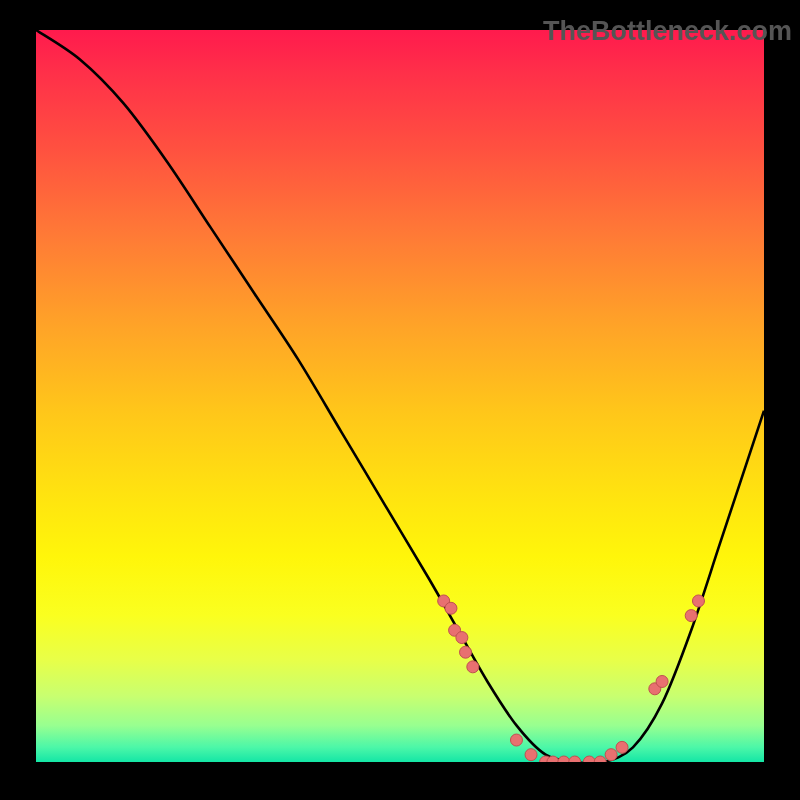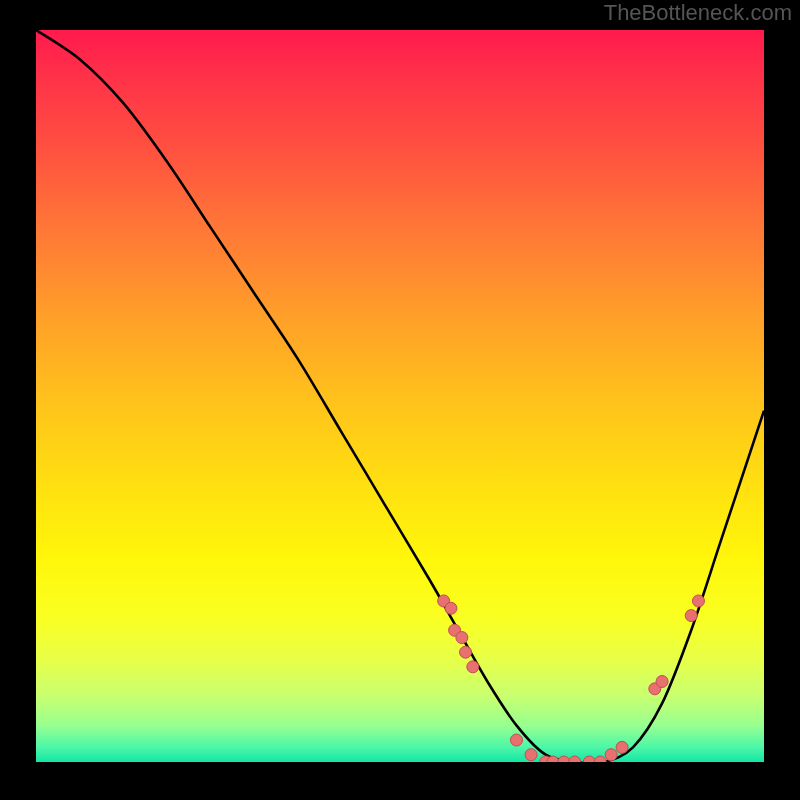--- a/index.html
+++ b/index.html
@@ -11,25 +11,25 @@
     font-family: Arial, Helvetica, sans-serif;
     overflow: hidden;
   }
   .container {
     position: relative;
     width: 800px;
     height: 800px;
   }
   .watermark {
     position: absolute;
-    top: 0;
+    top: 16px;
     right: 8px;
     color: #555555;
-    font-size: 22px;
-    font-weight: 400;
+    font-size: 27px;
+    font-weight: 700;
     z-index: 10;
     user-select: none;
   }
   .plot-frame {
     position: absolute;
     left: 36px;
     top: 30px;
     width: 728px;
     height: 732px;
     background: #000000;

